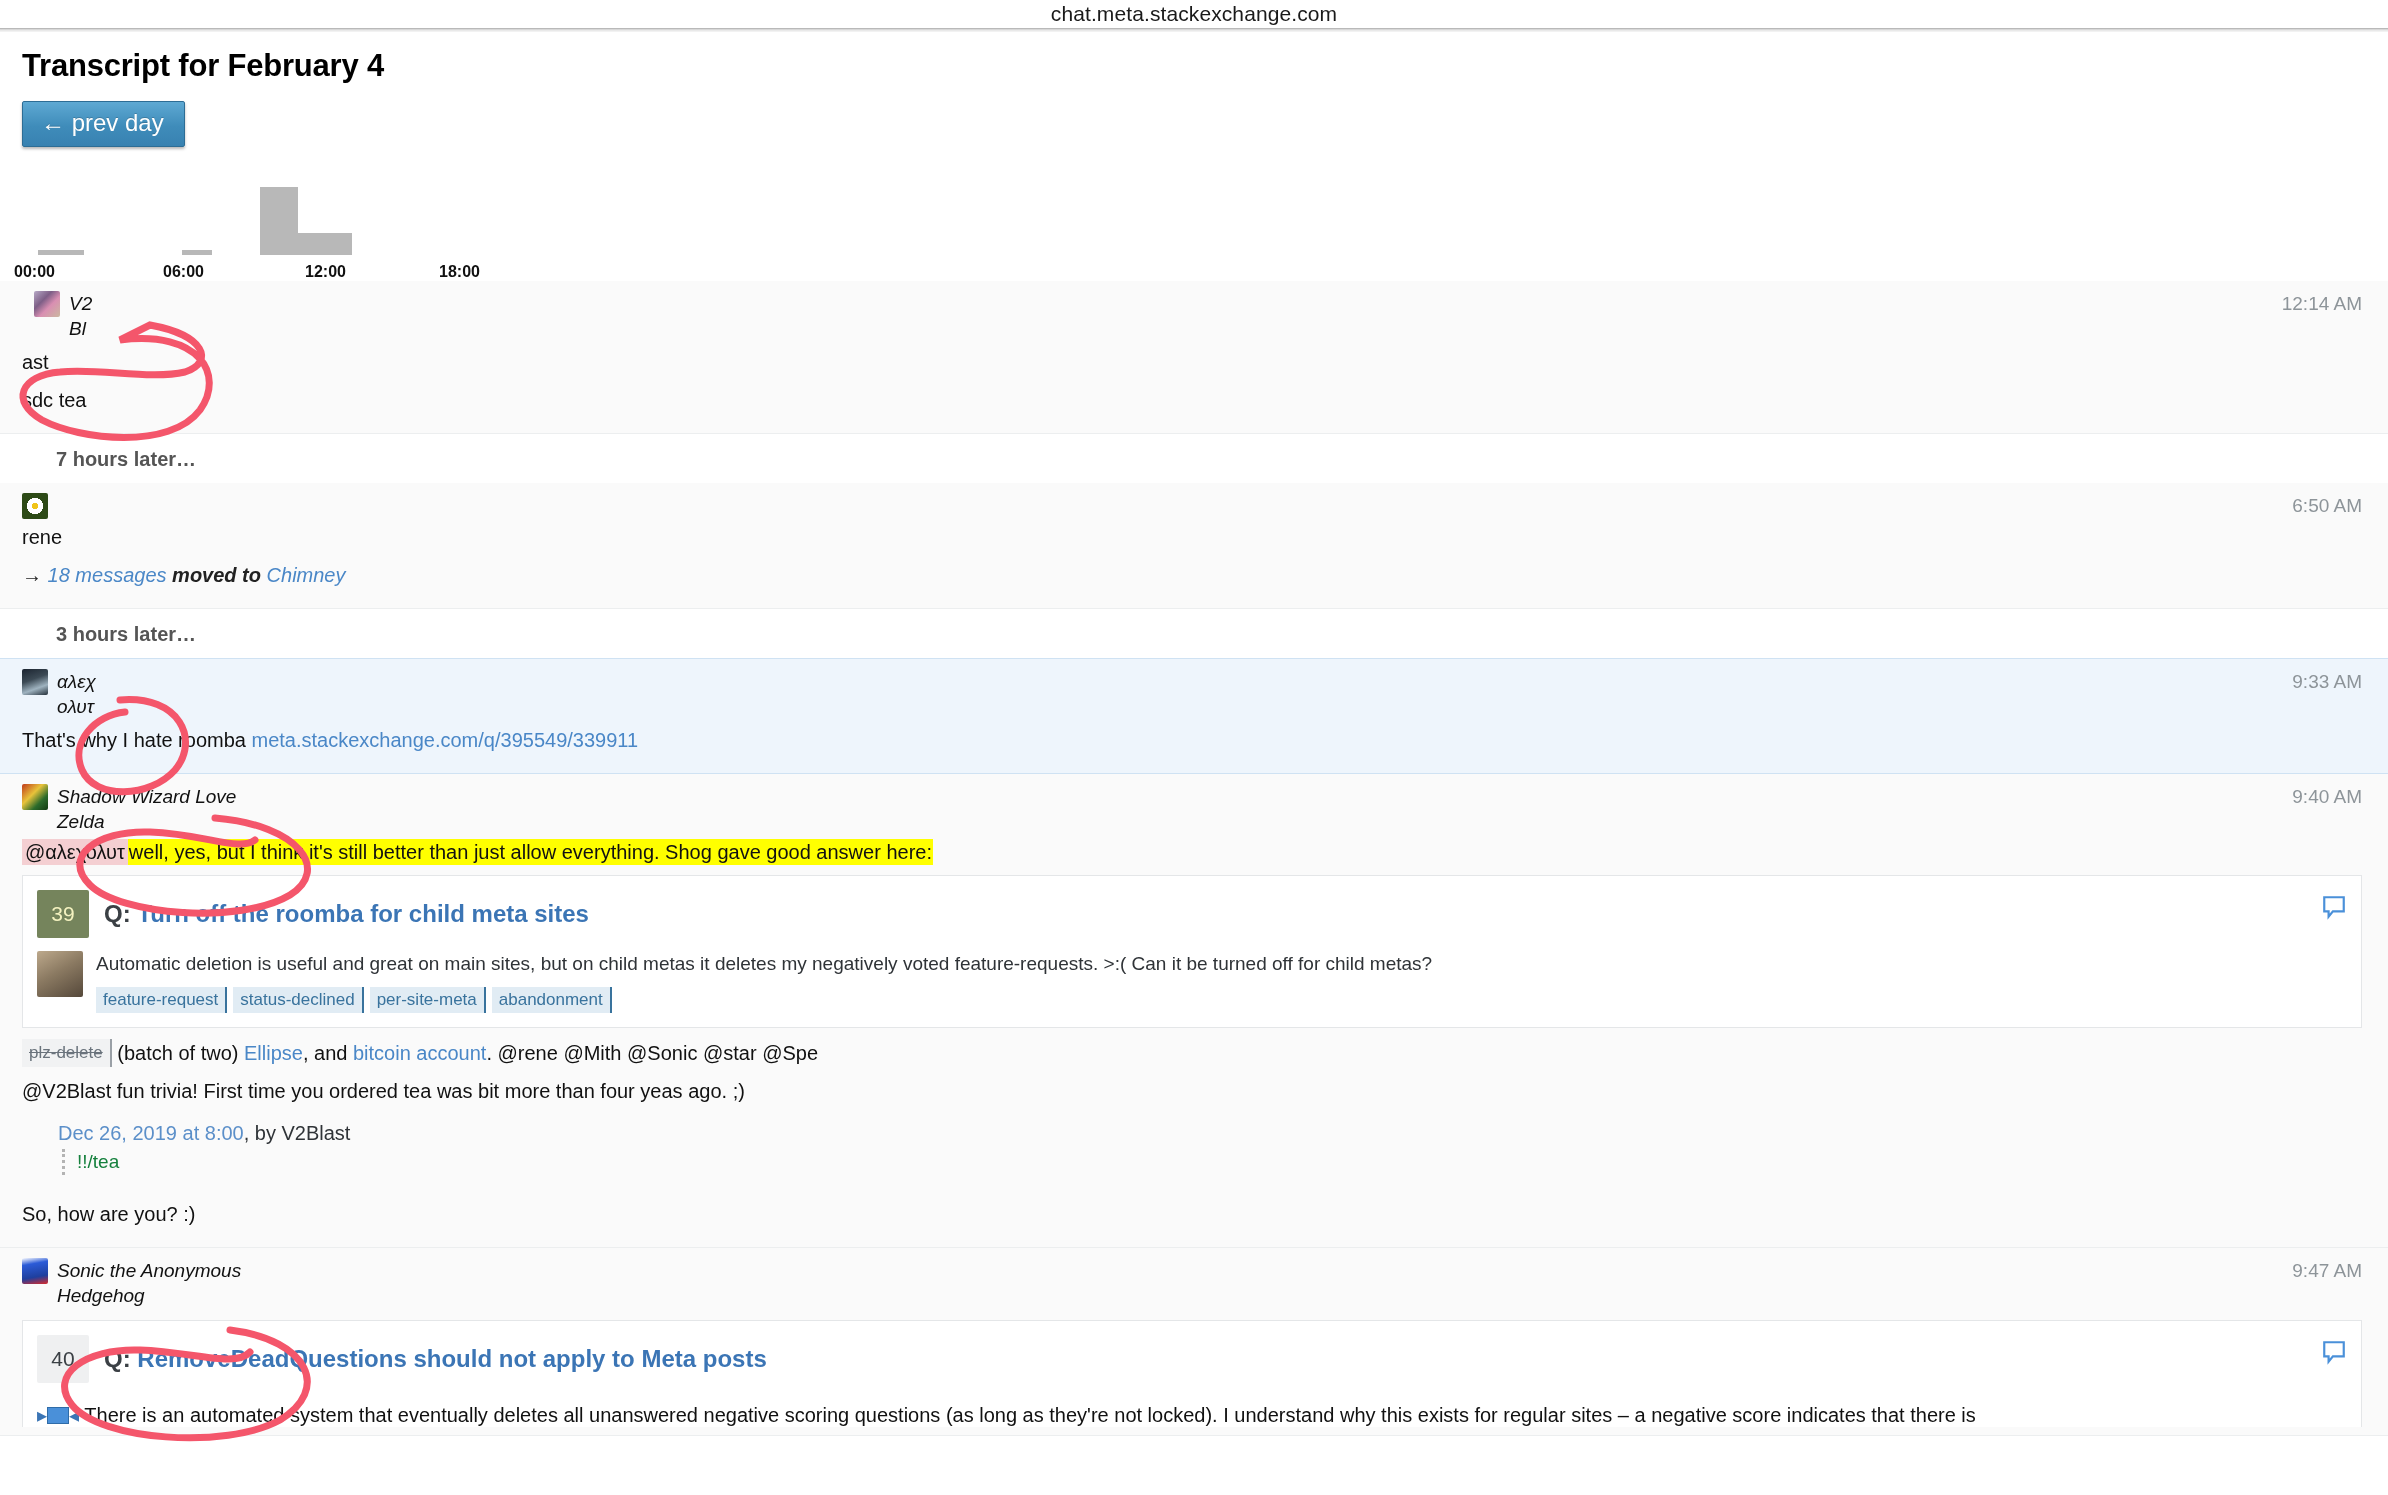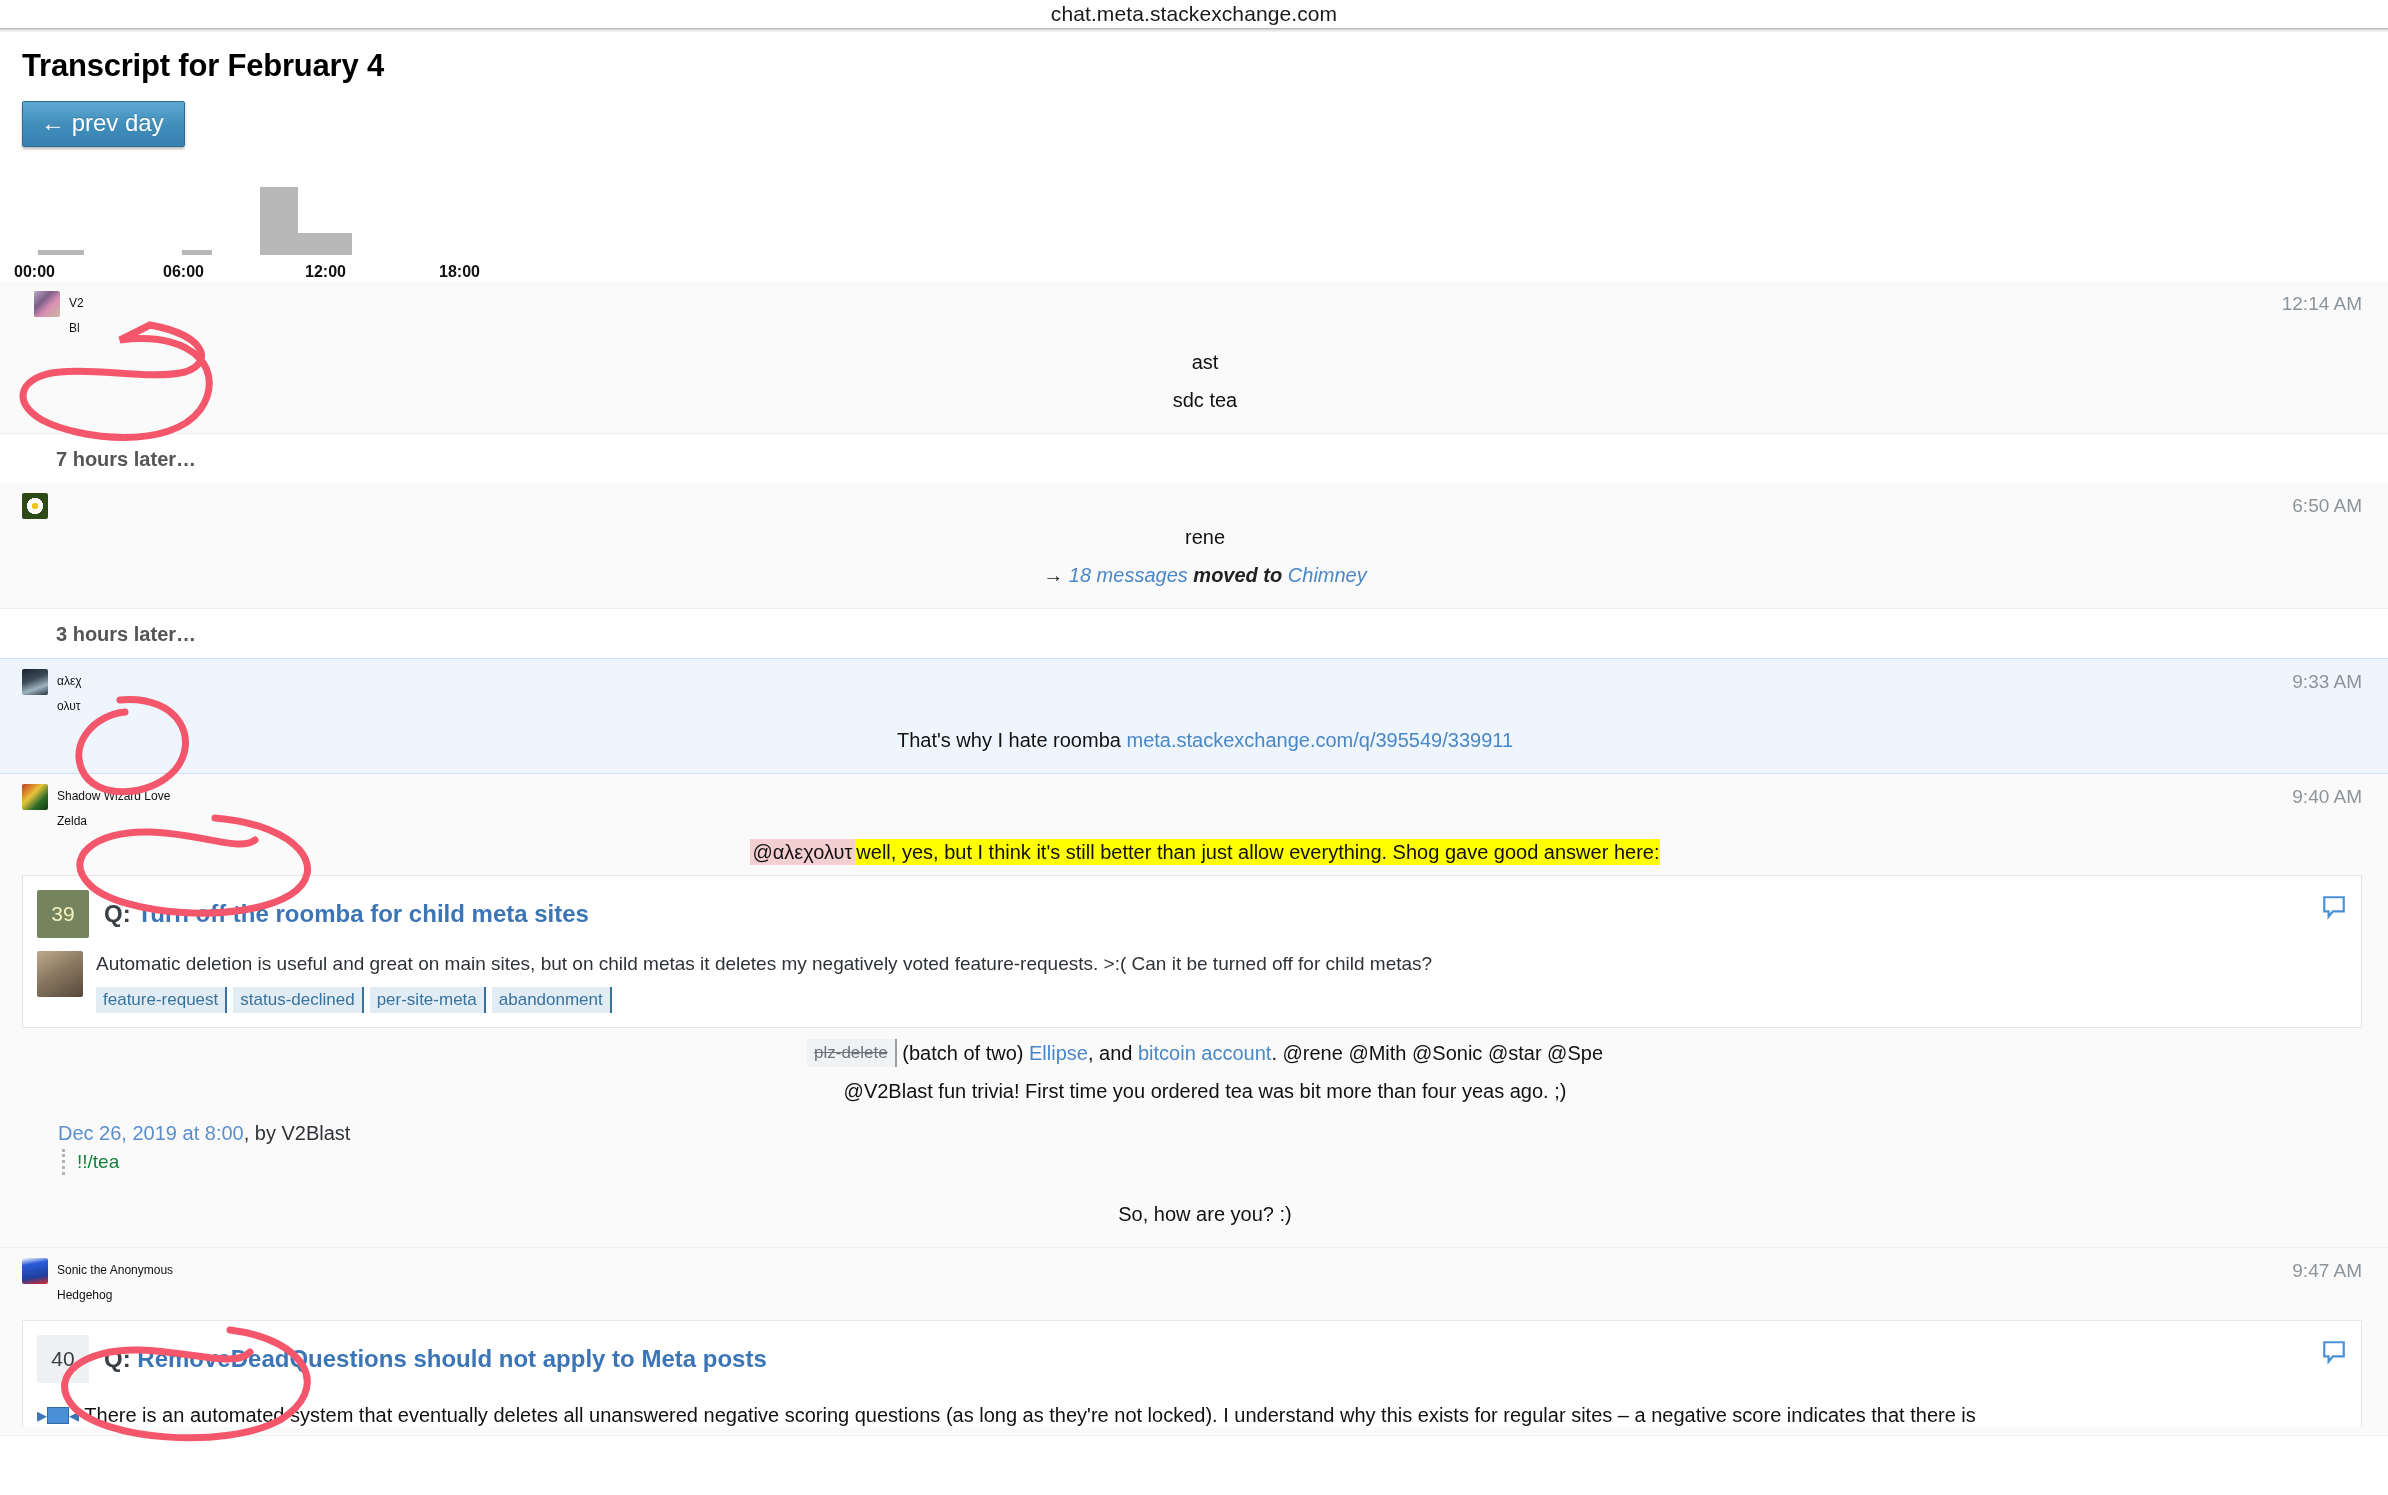--- a/index.html
+++ b/index.html
@@ -59,30 +59,30 @@
     display: flex; align-items: flex-start; gap: 9px;
     padding: 10px 0 4px 34px;
     position: relative;
   }
   .avatar {
     width: 26px; height: 26px; flex: 0 0 26px;
     border-radius: 2px; overflow: hidden;
     background: #777;
   }
   .username {
-    font-size: 12px; line-height: 25px; color: #111;
-    max-width: 150px; word-wrap: break-word;
+    font-size: 19px; line-height: 25px; color: #111;
+    max-width: 150px; word-wrap: break-word; font-style: italic;
   }
   .timestamp {
     position: absolute; right: 26px; top: 12px;
     font-size: 19px; color: #8d9499;
   }
 
   .messages { padding: 0 0 12px 34px; }
-  .message { padding: 3px 0 6px 0; font-size: 20px; color: #111; line-height: 1.45; text-align: center; }
+  .message { padding: 3px 0 6px 0; font-size: 20px; color: #111; line-height: 1.45; }
   .message a, .lnk { color: #4a87c7; text-decoration: none; }
 
   .room-move { font-style: italic; font-size: 20px; color: #222; }
   .room-move .em { font-style: italic; font-weight: bold; color: #222; }
   .room-move a { font-style: italic; }
 
   .timegap {
     font-size: 20px; font-weight: bold; color: #555;
     padding: 14px 0 12px 34px;
   }

